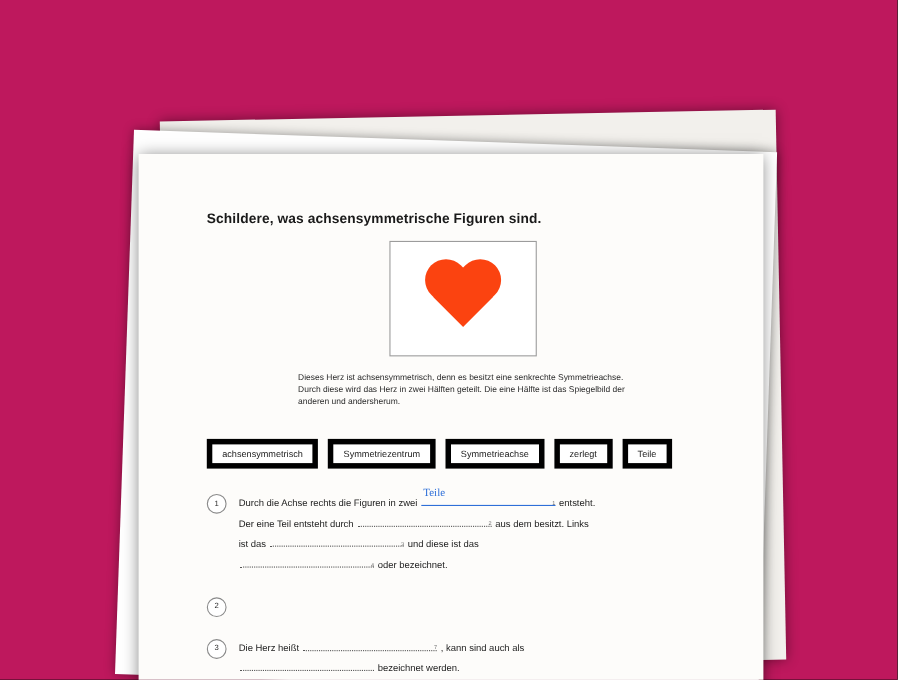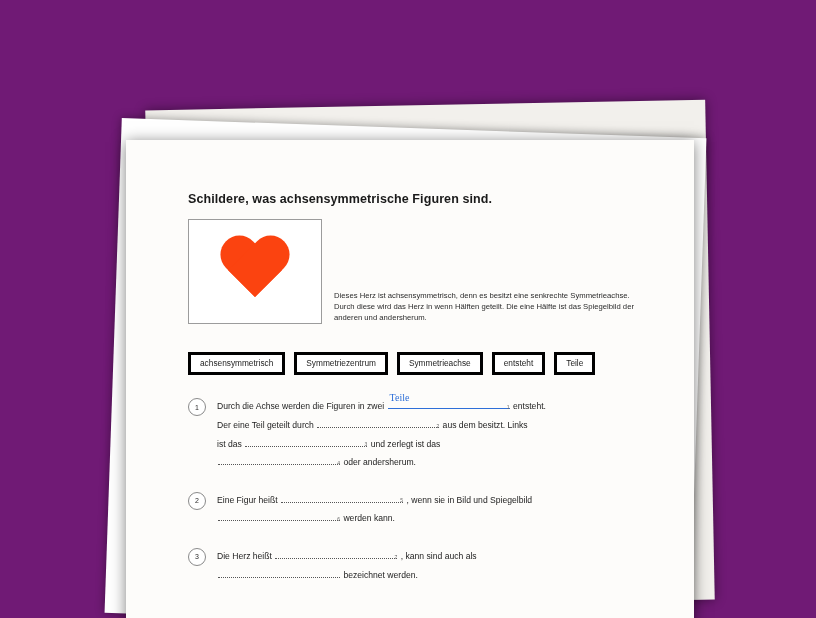--- a/index.html
+++ b/index.html
@@ -10,21 +10,21 @@
   body {
     width: 816px;
     height: 618px;
     overflow: hidden;
     font-family: "Liberation Sans", sans-serif;
   }
   .stage {
     position: relative;
     width: 816px;
     height: 618px;
-    background: #701a75;
+    background: #be185d;
   }
   
   .sheet-back-2 {
     position: absolute;
     left: 150px;
     top: 105px;
     width: 560px;
     height: 500px;
     background: #f2f0ec;
     transform: rotate(-1.1deg);
@@ -62,22 +62,23 @@
     letter-spacing: 0.1px;
   }
   .worksheet-instruction {
     font-size: 8.3px;
     color: #3c3c3c;
     margin: 0 0 14px 0;
   }
   
   .figure-row {
     display: flex;
-    align-items: flex-end;
+    align-items: center;
     gap: 12px;
+    flex-direction: column;
   }
   .figure-box {
     width: 132px;
     height: 103px;
     border: 1px solid #9c9c9c;
     background: #ffffff;
     display: flex;
     align-items: center;
     justify-content: center;
     flex: 0 0 auto;
@@ -118,21 +119,21 @@
   
   .wordbank {
     margin-top: 28px;
   }
   .wordbank-row {
     display: flex;
     gap: 9px;
     margin-bottom: 9px;
   }
   .word-chip {
-    border: 3px solid #000000;
+    border: 5px solid #000000;
     background: #ffffff;
     font-size: 8.3px;
     color: #1c1c1c;
     padding: 4px 9px 5px 9px;
     line-height: 1;
     white-space: nowrap;
   }
   
   .tasks {
     margin-top: 22px;
@@ -205,84 +206,70 @@
 
       <h1 class="worksheet-title">Schildere, was achsensymmetrische Figuren sind.</h1>
 
 
       <div class="figure-row">
         <div class="figure-box">
           <div class="heart"></div>
         </div>
         <div class="figure-desc">
           <p>Dieses Herz ist achsensymmetrisch, denn es besitzt eine senkrechte Symmetrieachse.</p>
-          <p>Durch diese wird das Herz in wenn Hälften geteilt. Die eine Hälfte ist das Spiegelbild der anderen und andersherum.</p>
+          <p>Durch diese wird das Herz in zwei Hälften geteilt. Die eine Hälfte ist das Spiegelbild der anderen und andersherum.</p>
         </div>
       </div>
 
       <div class="wordbank">
         <div class="wordbank-row">
           <span class="word-chip">achsensymmetrisch</span>
           <span class="word-chip">Symmetriezentrum</span>
           <span class="word-chip">Symmetrieachse</span>
-          <span class="word-chip">entsteht</span>
+          <span class="word-chip">zerlegt</span>
           <span class="word-chip">Teile</span>
         </div>
       </div>
 
       <div class="tasks">
 
         <div class="task">
           <div class="task-num">1</div>
           <div class="task-body">
-            <span>Durch die Achse werden die Figuren in zwei</span>
+            <span>Durch die Achse rechts die Figuren in zwei</span>
             <span class="blank filled">
               <span class="answer">Teile</span>
               <span class="tag">1</span>
             </span>
             <span>entsteht.</span>
             <br>
-            <span>Der eine Teil geteilt durch</span>
+            <span>Der eine Teil entsteht durch</span>
             <span class="blank">
               <span class="answer"></span>
               <span class="tag">2</span>
             </span>
             <span>aus dem besitzt. Links</span>
             <br>
             <span>ist das</span>
             <span class="blank">
               <span class="answer"></span>
               <span class="tag">3</span>
             </span>
-            <span>und zerlegt ist das</span>
+            <span>und diese ist das</span>
             <br>
             <span class="blank">
               <span class="answer"></span>
               <span class="tag">4</span>
             </span>
-            <span>oder andersherum.</span>
+            <span>oder bezeichnet.</span>
           </div>
         </div>
 
         <div class="task">
           <div class="task-num">2</div>
-          <div class="task-body">
-            <span>Eine Figur heißt</span>
-            <span class="blank">
-              <span class="answer"></span>
-              <span class="tag">5</span>
-            </span>
-            <span>, wenn sie in Bild und Spiegelbild</span>
-            <br>
-            <span class="blank">
-              <span class="answer"></span>
-              <span class="tag">6</span>
-            </span>
-            <span>werden kann.</span>
-          </div>
         </div>
 
         <div class="task">
           <div class="task-num">3</div>
           <div class="task-body">
             <span>Die Herz heißt</span>
             <span class="blank">
               <span class="answer"></span>
               <span class="tag">7</span>
             </span>

